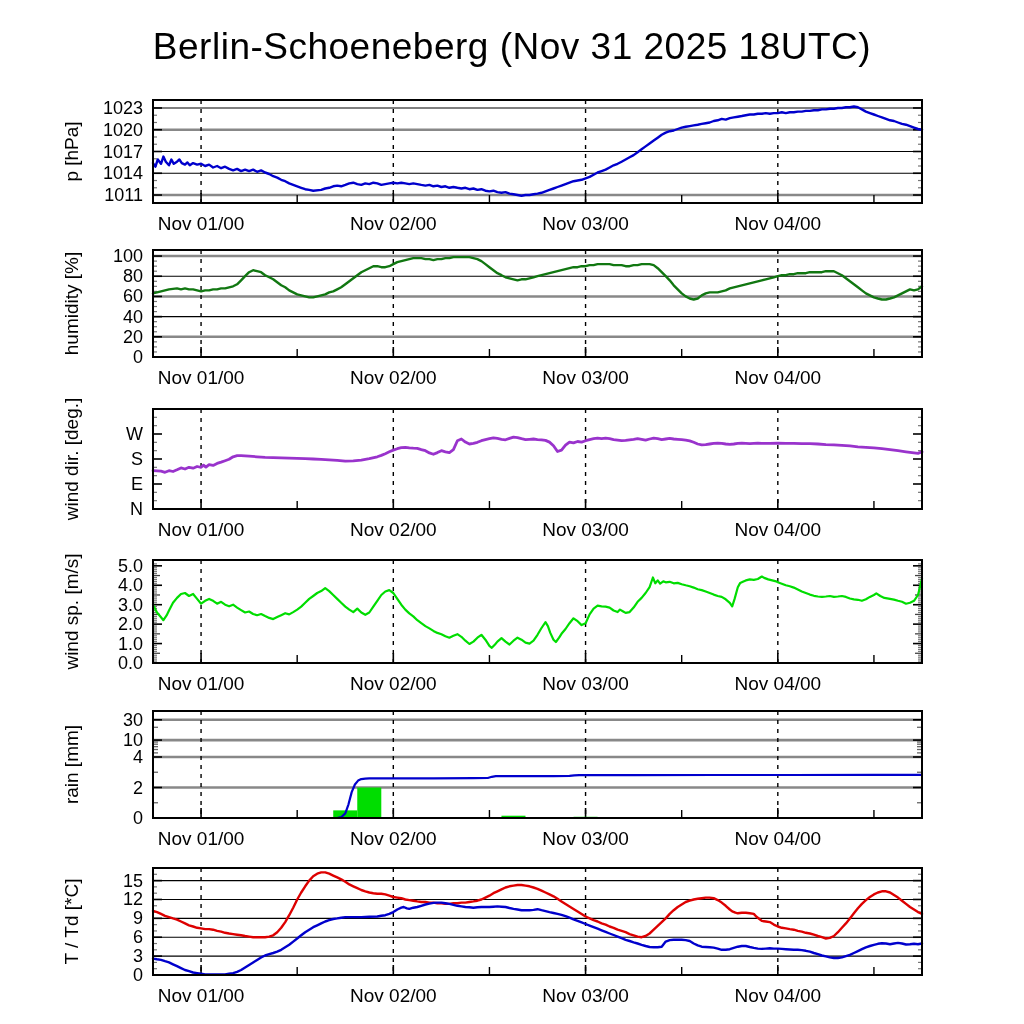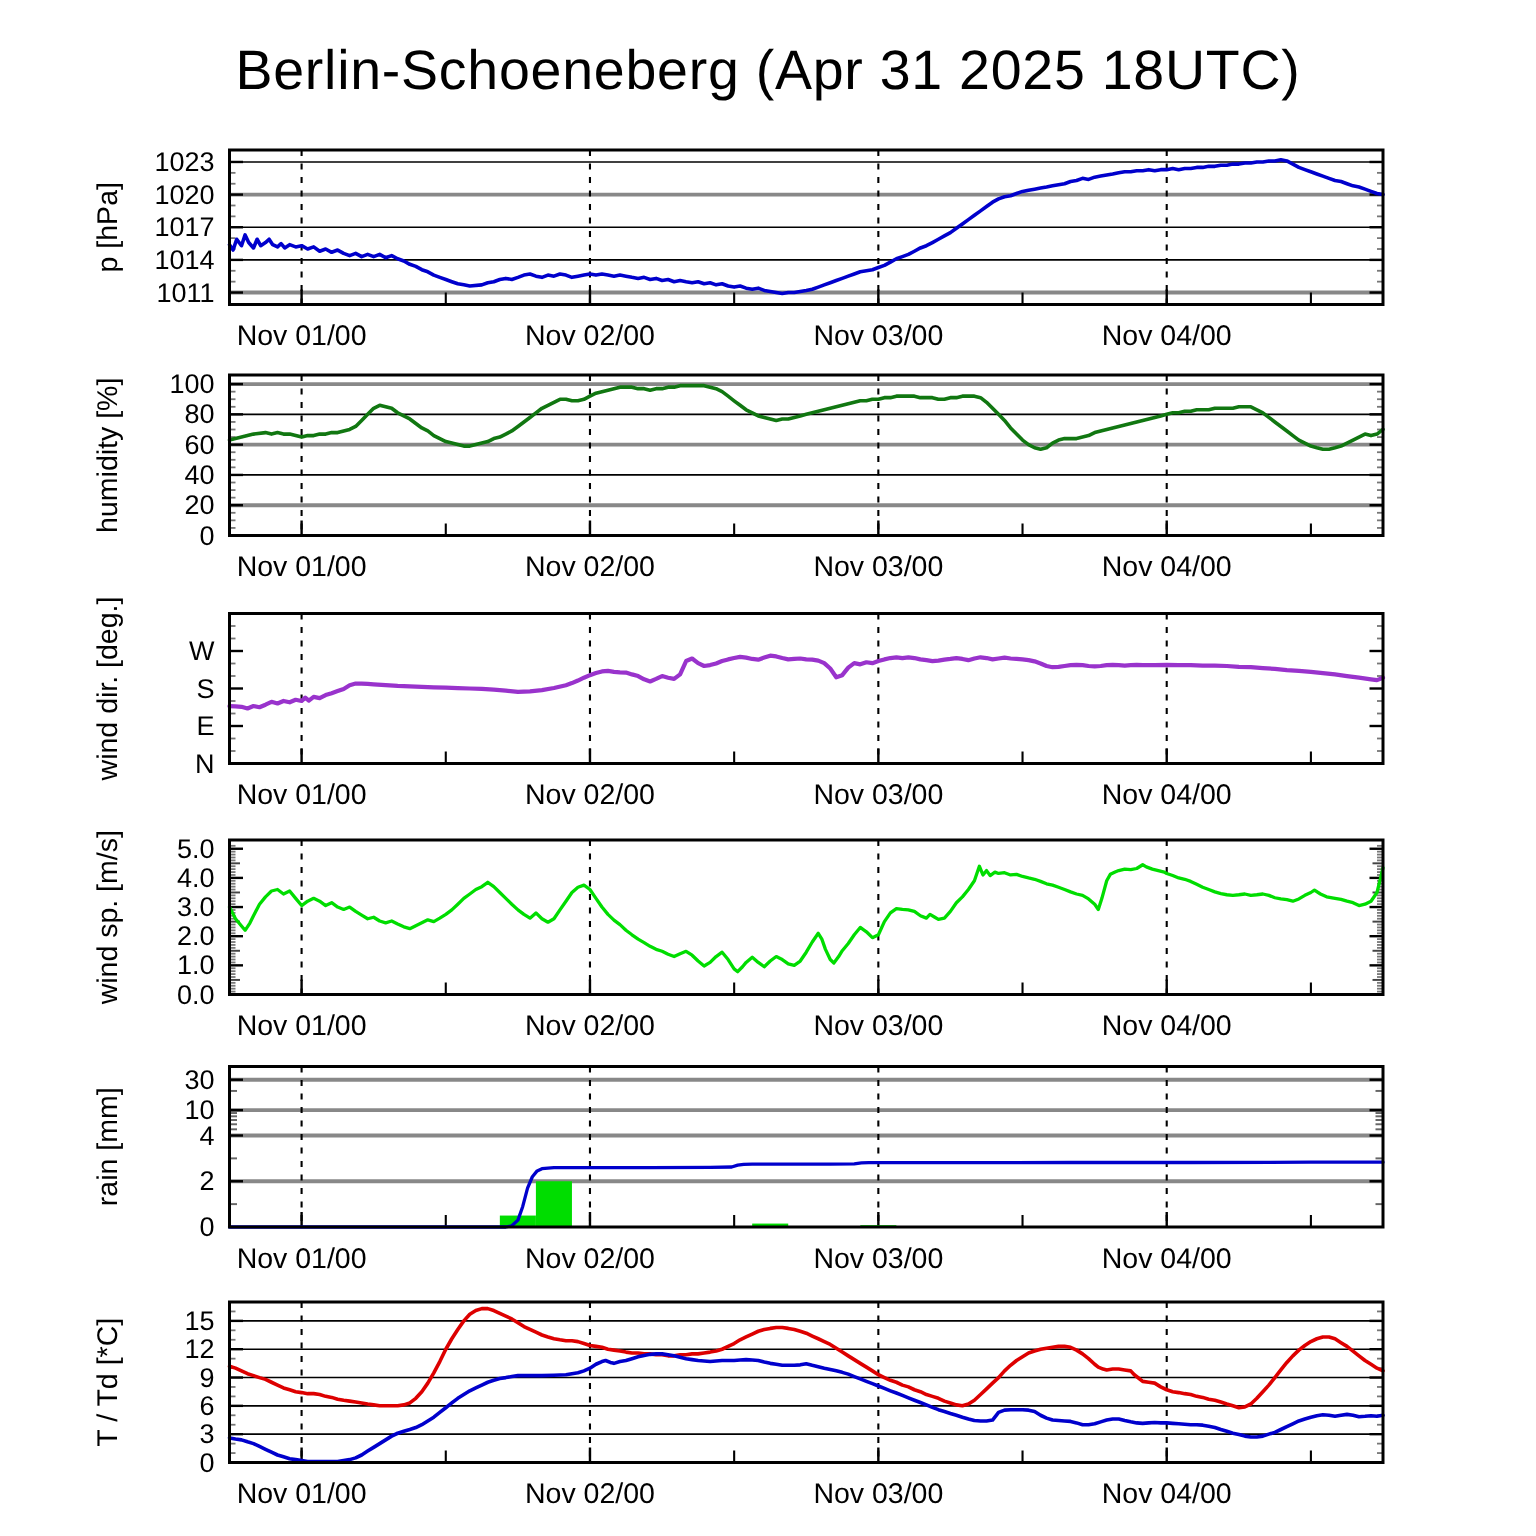--- a/index.html
+++ b/index.html
@@ -7,21 +7,21 @@
         font-family:"Liberation Sans",sans-serif;overflow:hidden;}
   .title{position:absolute;top:26px;left:0;width:100%;text-align:center;
          font-size:37px;color:#000;letter-spacing:0.5px;}
   svg{position:absolute;top:0;left:0;}
   text{font-family:"Liberation Sans",sans-serif;fill:#000;}
 </style>
 </head>
 <body>
 
 <div class="page">
-  <div class="title">Berlin-Schoeneberg (Apr 31 2025 18UTC)</div>
+  <div class="title">Berlin-Schoeneberg (Nov 31 2025 18UTC)</div>
   <svg id="plot" width="1024" height="1024" viewBox="0 0 1024 1024">
       <g>
         <line x1="153" y1="195.02112676056316" x2="922" y2="195.02112676056316" stroke="#888888" stroke-width="2.6"></line>
         <line x1="153" y1="129.7394366197178" x2="922" y2="129.7394366197178" stroke="#888888" stroke-width="2.6"></line>
         <line x1="153" y1="173.26056338028138" x2="922" y2="173.26056338028138" stroke="#000000" stroke-width="1.1"></line>
         <line x1="153" y1="151.4999999999996" x2="922" y2="151.4999999999996" stroke="#000000" stroke-width="1.1"></line>
         <line x1="153" y1="107.978873239436" x2="922" y2="107.978873239436" stroke="#000000" stroke-width="1.1"></line>
         <line x1="201.0625" y1="100" x2="201.0625" y2="203" stroke="#000" stroke-width="1.4" stroke-dasharray="4,5"></line>
         <line x1="201.0625" y1="193" x2="201.0625" y2="203" stroke="#000" stroke-width="1.6"></line>
         <line x1="393.3125" y1="100" x2="393.3125" y2="203" stroke="#000" stroke-width="1.4" stroke-dasharray="4,5"></line>

